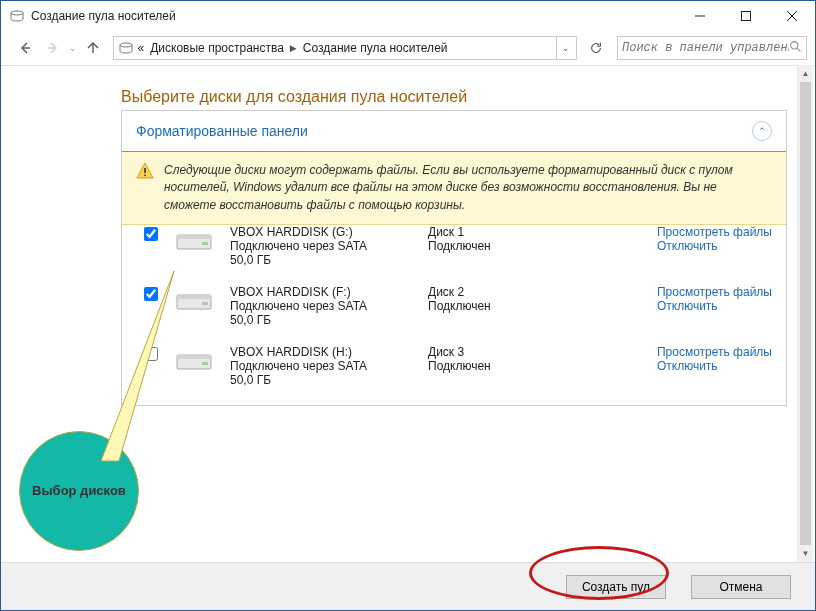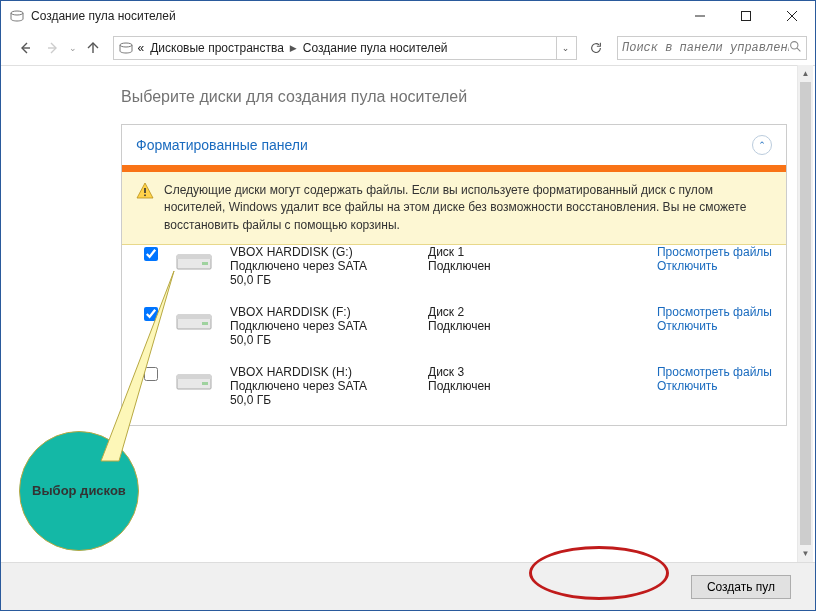--- a/index.html
+++ b/index.html
@@ -19,27 +19,27 @@
   .breadcrumb { flex: 1; display: flex; align-items: center; height: 24px; border: 1px solid #ccc; padding: 0 2px; margin: 0 4px; font-size: 12px; color: #222; }
   .breadcrumb .bc-icon { width: 16px; height: 16px; margin: 0 4px 0 2px; display:flex; align-items:center; justify-content:center;}
   .breadcrumb .sep { color: #555; padding: 0 6px; font-size: 9px; }
   .breadcrumb .dropcaret { margin-left: auto; border-left: 1px solid #ccc; width: 18px; height: 22px; display:flex; align-items:center; justify-content:center; color:#555; font-size:9px;}
   .refresh { width: 22px; height:22px; display:flex; align-items:center; justify-content:center; color:#555; margin-right:6px;}
   .searchbox { width: 190px; height: 24px; border: 1px solid #ccc; display: flex; align-items: center; padding: 0 4px; }
   .searchbox input { flex: 1; border: none; outline: none; font-size: 12px; font-style: italic; color: #15803d; background: transparent; font-family: Liberation Mono, monospace; }
   .searchbox .sicon { color: #888; }
 
   .body-area { position: absolute; top: 64px; left: 0; right: 0; bottom: 48px; border-top: 1px solid #e0e0e0; padding: 22px 28px 0 120px; }
-  .page-title { color: #737373; font-size: 16px; margin-bottom: 18px; }
+  .page-title { color: #a16207; font-size: 16px; margin-bottom: 4px; }
 
   .panel { border: 1px solid #ccc; }
   .panel-header { color: #1a6bbf; font-size: 14px; padding: 10px 14px; display: flex; align-items: center; }
   .panel-header .collapse { margin-left: auto; width: 20px; height: 20px; border: 1px solid #bcd; border-radius: 50%; display:flex; align-items:center; justify-content:center; color:#1a6bbf; font-size:9px;}
 
-  .warnbox { background: #fdf7d3; border-top: 7px solid #f97316; border-bottom: 1px solid #e8d88a; padding: 10px 14px; display: flex; gap: 10px; font-size: 12px; color: #333; line-height: 1.45; }
+  .warnbox { background: #fdf7d3; border-top: 1px solid #f97316; border-bottom: 1px solid #e8d88a; padding: 10px 14px; display: flex; gap: 10px; font-size: 12px; color: #333; line-height: 1.45; font-style: italic; }
   .warn-icon { flex-shrink:0; }
 
   .disk-list { padding: 0 14px 18px 22px; }
   .disk-row { display: flex; align-items: flex-start; gap: 18px; margin-bottom: 18px; }
   .disk-row:last-child { margin-bottom: 0; }
   .chk { width: 14px; height: 14px; margin-top: 2px; }
   .disk-icon { width: 36px; height: 24px; margin-top: 2px; }
   .d-col1 { width: 180px; font-size: 12px; color:#222; }
   .d-col2 { width: 130px; font-size: 12px; color:#222; }
   .d-links { margin-left: auto; text-align:left; font-size:12px; }
@@ -227,20 +227,21 @@
 </div>
 
 <div class="scrollbar">
   <div class="arr">▲</div>
   <div class="thumb"></div>
   <div class="arr" style="position:absolute;bottom:0;width:100%;">▼</div>
 </div>
 
 <div class="button-row">
   <button class="btn">Создать пул</button>
+  <button class="btn">Отмена</button>
 </div>
 
 <div class="annot-ellipse"></div>
 <div class="callout">
   <svg class="tail" viewBox="0 0 90 190">
       <polygon points="12,190 30,190 85,0" fill="#fdf7b8" stroke="#b8a942" stroke-width="1"></polygon>
     </svg>
   <div class="bubble">
       <span>Выбор дисков</span>
     </div>

